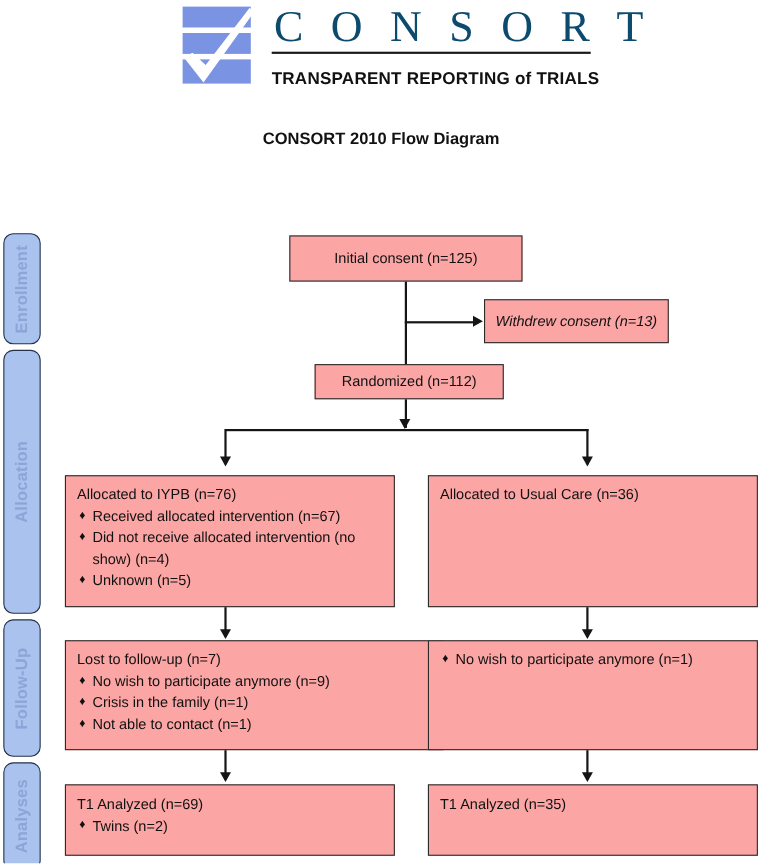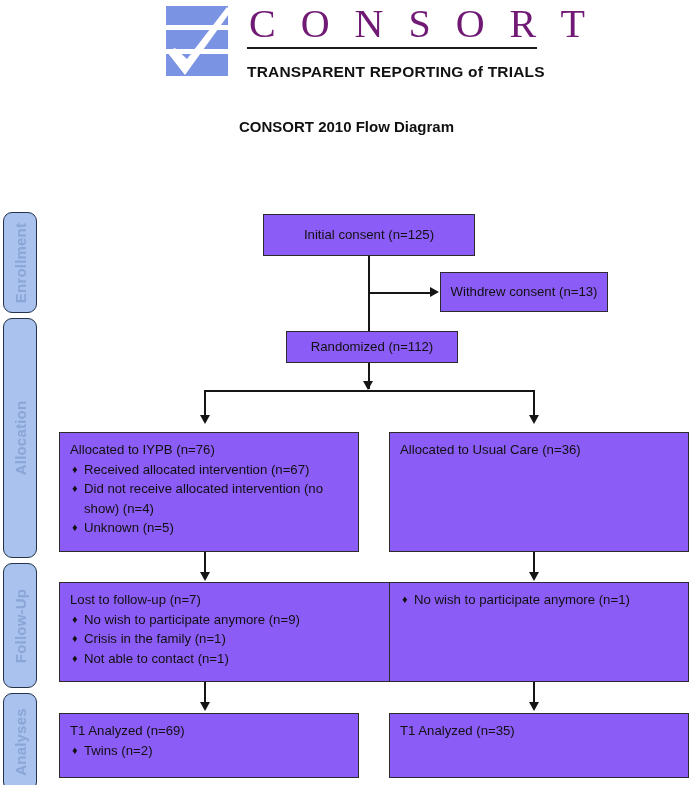--- a/index.html
+++ b/index.html
@@ -41,21 +41,21 @@
     top: 0px;
     width: 296px;
     height: 78px;
   }
   .consort-word {
     font-family: "Liberation Serif", serif;
     font-size: 40px;
     line-height: 44px;
     letter-spacing: 7.5px;
     font-weight: 400;
-    color: #701a75;
+    color: #0c4a6e;
     white-space: nowrap;
     padding-left: 2px;
   }
   .consort-rule {
     height: 2px;
     background: #1a1a1a;
     width: 290px;
     margin-top: 1px;
   }
   .consort-tagline {
@@ -100,21 +100,21 @@
     white-space: nowrap;
     font-size: 15px;
     font-weight: 700;
     color: #8aa5d6;
     letter-spacing: 0.2px;
   }
 
   
   .flow-box {
     position: absolute;
-    background: #8b5cf6;
+    background: #fca5a5;
     border: 1.3px solid #2b2b2b;
     box-sizing: border-box;
     font-size: 13.2px;
     line-height: 19.5px;
     color: #111111;
     padding: 7px 9px 6px 10px;
   }
   .flow-box .box-title {
     display: block;
     white-space: nowrap;
@@ -220,21 +220,21 @@
 
   <div class="flow-box box-centered" style="left:263px; top:214px; width:212px; height:42px;">
     <span class="box-title">Initial consent (n=125)</span>
   </div>
 
   <div class="v-line" style="left:368px; top:256px; height:76px;"></div>
 
   <div class="h-line" style="left:368px; top:292px; width:64px;"></div>
   <div class="arrow-right" style="left:430px; top:287px;"></div>
 
-  <div class="flow-box box-centered" style="left:440px; top:272px; width:168px; height:40px;">
+  <div class="flow-box box-centered" style="left:440px; top:272px; width:168px; height:40px;font-style:italic;">
     <span class="box-title">Withdrew consent (n=13)</span>
   </div>
 
   <div class="flow-box box-centered" style="left:286px; top:331px; width:172px; height:32px;">
     <span class="box-title">Randomized (n=112)</span>
   </div>
 
   <div class="v-line" style="left:368px; top:363px; width:1.8px; height:26px;"></div>
   <div class="arrow-down" style="left:363px; top:381px;"></div>
 

